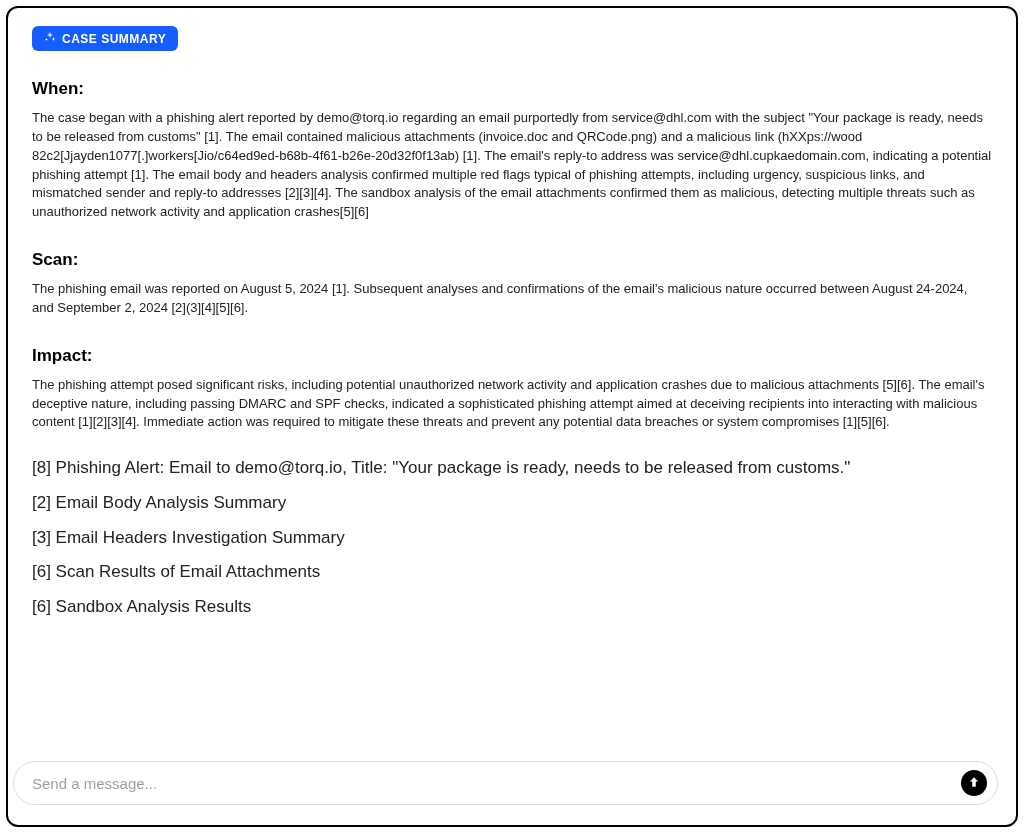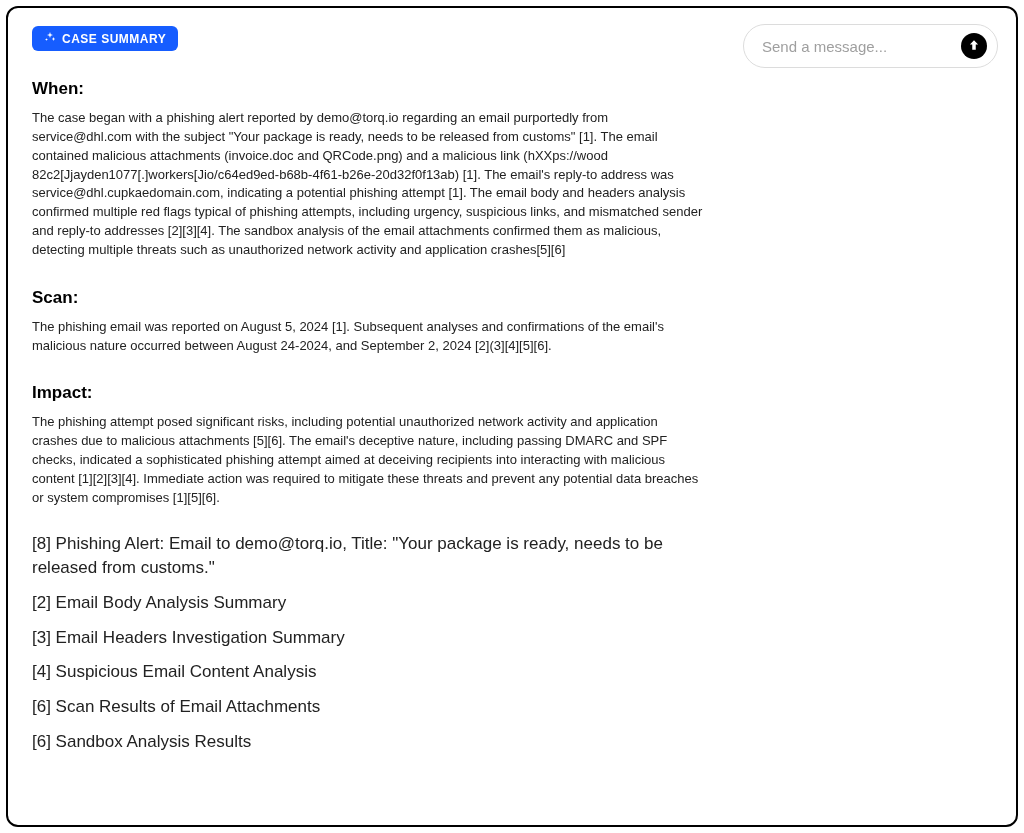--- a/index.html
+++ b/index.html
@@ -11,21 +11,21 @@
       font-family: -apple-system, BlinkMacSystemFont, "Segoe UI", Helvetica, Arial, sans-serif;
       background: #fff;
       padding: 6px;
     }
     .frame {
       border: 2px solid #000;
       border-radius: 12px;
       width: 100%;
       height: 821px;
       display: flex;
-      flex-direction: row;
+      flex-direction: column;
       overflow: hidden;
       background: #fff;
     }
     .content {
       flex: 1;
       padding: 18px 24px 0 24px;
       overflow-y: auto;
       color: #111;
     }
     .badge {
@@ -61,21 +61,21 @@
     .ref-list {
       margin-top: 24px;
     }
     .ref-item {
       font-size: 17px;
       line-height: 1.45;
       color: #222;
       margin-bottom: 10px;
     }
     .composer-wrap {
-      padding: 16px 18px 20px 14px;
+      padding: 16px 18px 20px 5px;
     }
     .composer {
       display: flex;
       align-items: center;
       border: 1px solid #dcdcdc;
       border-radius: 28px;
       padding: 8px 10px 8px 18px;
       background: #fff;
     }
     .composer input {
@@ -128,21 +128,20 @@
     <div class="section-heading">Scan:</div>
     <div class="body-text">The phishing email was reported on August 5, 2024 [1]. Subsequent analyses and confirmations of the email's malicious nature occurred between August 24-2024, and September 2, 2024 [2](3][4][5][6].</div>
 
     <div class="section-heading">Impact:</div>
     <div class="body-text">The phishing attempt posed significant risks, including potential unauthorized network activity and application crashes due to malicious attachments [5][6]. The email's deceptive nature, including passing DMARC and SPF checks, indicated a sophisticated phishing attempt aimed at deceiving recipients into interacting with malicious content [1][2][3][4]. Immediate action was required to mitigate these threats and prevent any potential data breaches or system compromises [1][5][6].</div>
 
     <div class="ref-list">
       <div class="ref-item">[8] Phishing Alert: Email to demo@torq.io, Title: "Your package is ready, needs to be released from customs."</div>
       <div class="ref-item">[2] Email Body Analysis Summary</div>
       <div class="ref-item">[3] Email Headers Investigation Summary</div>
-      <div class="ref-item">[4] Suspicious Email Content Analysis</div>
       <div class="ref-item">[6] Scan Results of Email Attachments</div>
       <div class="ref-item">[6] Sandbox Analysis Results</div>
     </div>
 
   </div>
 
   <div class="composer-wrap">
     <div class="composer">
       <input type="text" placeholder="Send a message..." style="">
       <button class="send-btn">

